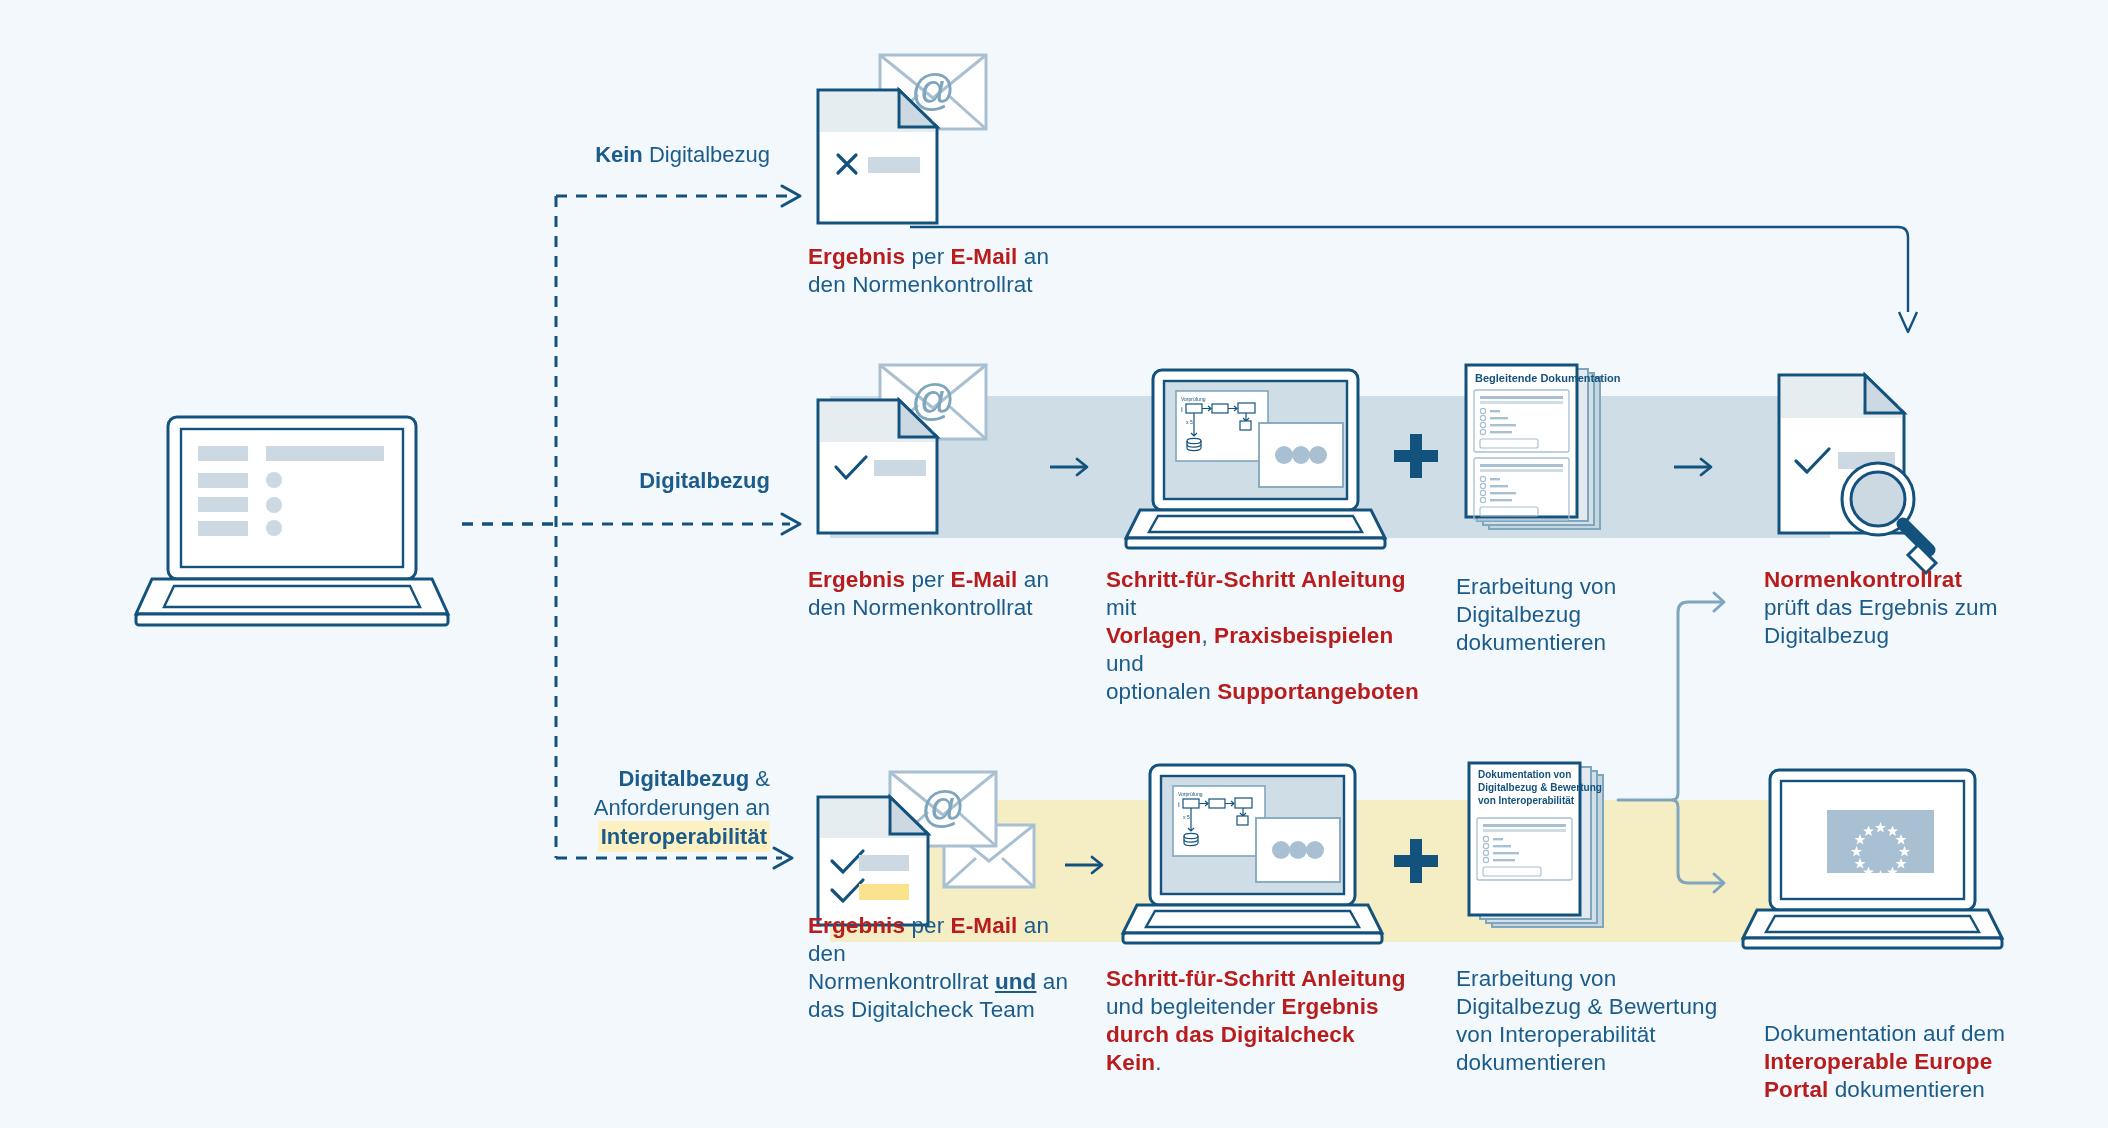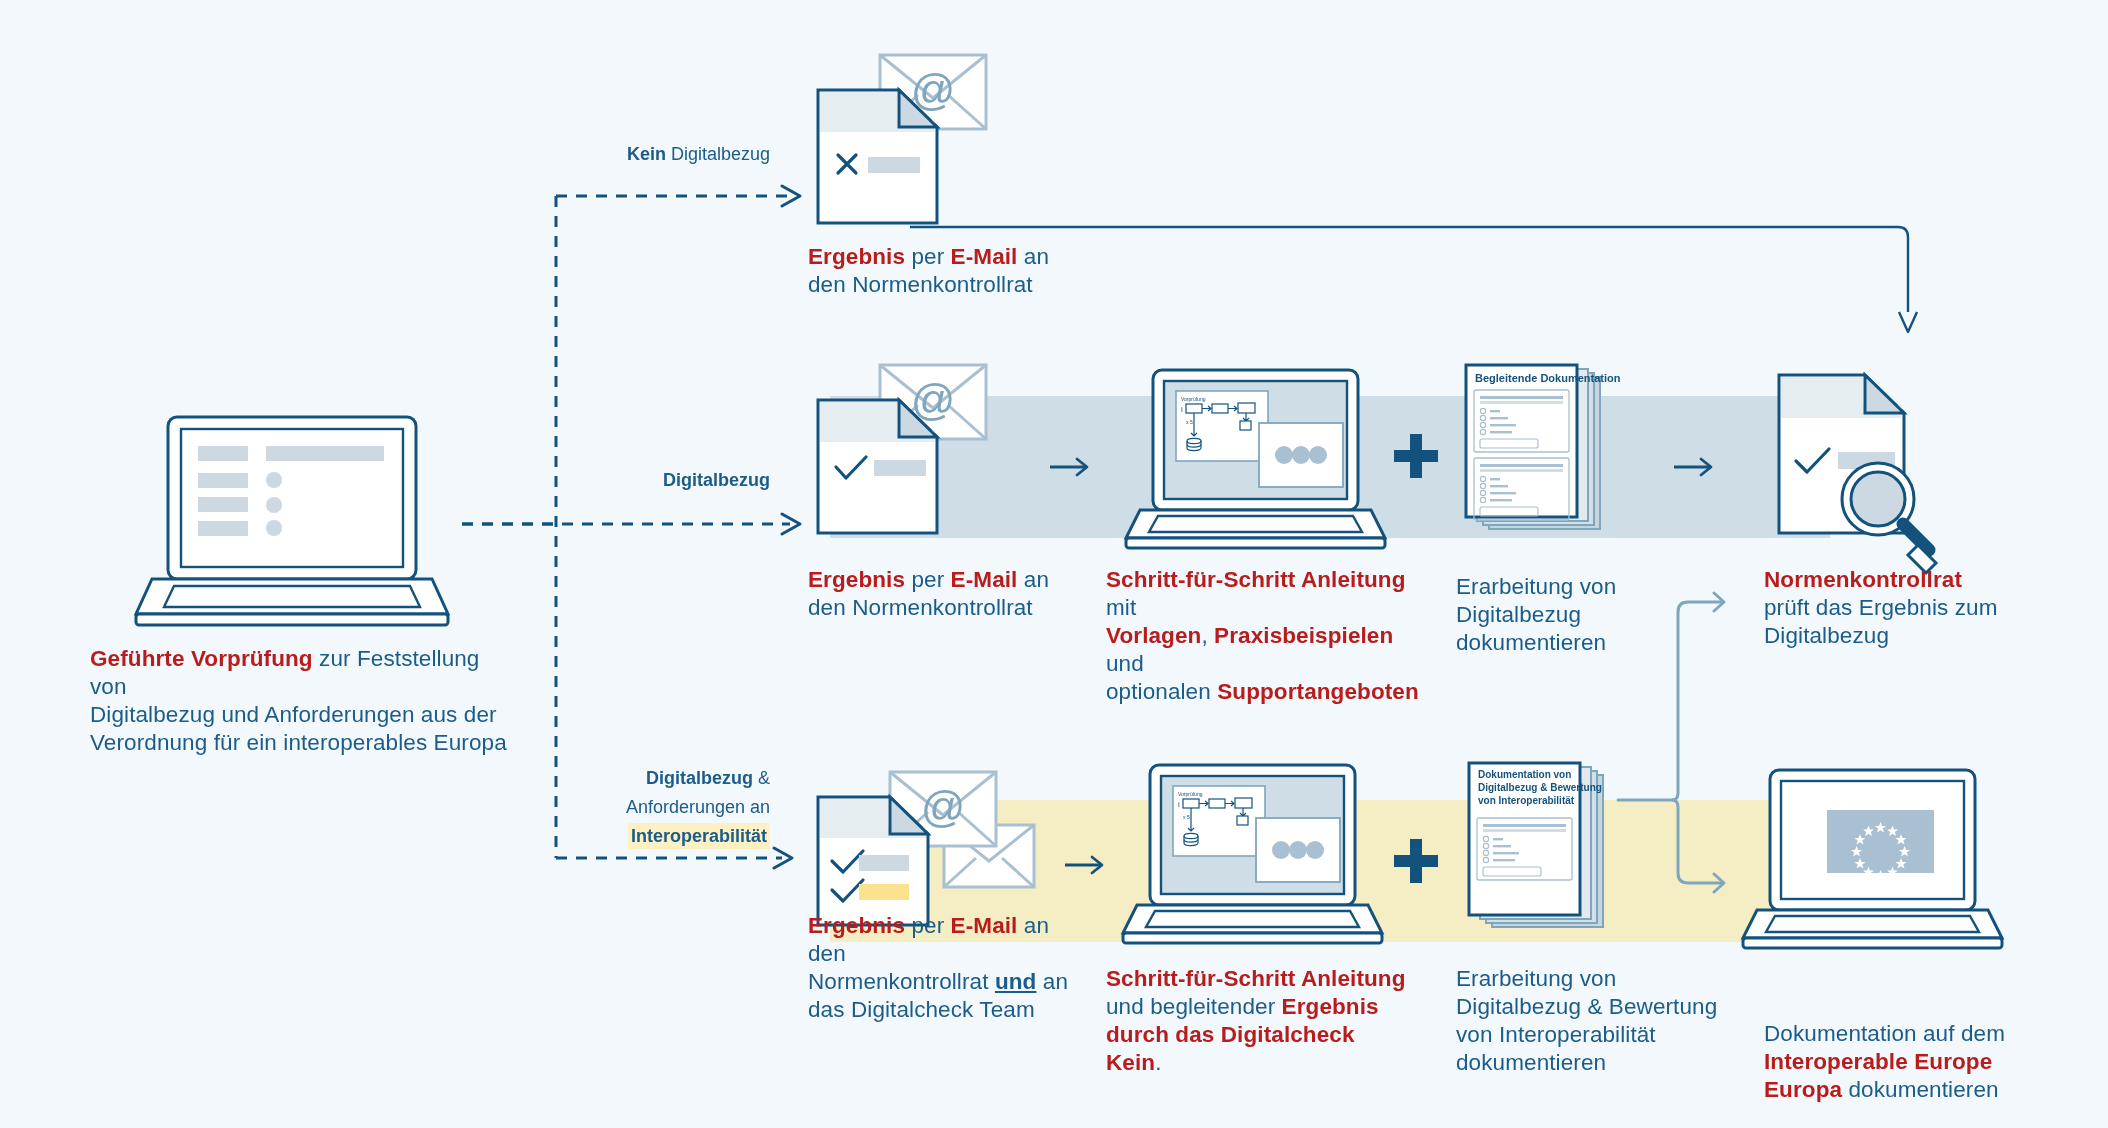--- a/index.html
+++ b/index.html
@@ -48,21 +48,21 @@
   .txt b { font-weight: 700; color: #b91c1c; }
   .txt .u { text-decoration: underline; font-weight: 700; }
   .hl {
     background: #fdf1c4;
     font-weight: 700;
     padding: 3px 3px;
   }
   .branch-label {
     position: absolute;
     color: #1b5c8a;
-    font-size: 18px;
+    font-size: 22px;
     line-height: 29px;
     text-align: right;
     z-index: 6;
   }
   .branch-label b { font-weight: 700; }
 
   
   svg.layer {
     position: absolute;
     left: 0; top: 0;
@@ -379,25 +379,20 @@
         <polygon points="1860,834 1861.5,838 1865.5,838 1862.3,840.6 1863.5,844.6 1860,842.2 1856.5,844.6 1857.7,840.6 1854.5,838 1858.5,838"></polygon>
         <polygon points="1868.5,825.5 1870,829.5 1874,829.5 1870.8,832.1 1872,836.1 1868.5,833.7 1865,836.1 1866.2,832.1 1863,829.5 1867,829.5"></polygon>
       </g>
       <path class="fillw ln" d="M 1757 910 L 1988 910 L 2002 938 L 1743 938 Z"></path>
       <path class="ln-thin" d="M 1775 916 L 1970 916 L 1979 932 L 1766 932 Z"></path>
       <rect x="1743" y="938" width="259" height="10" rx="3" class="fillw ln"></rect>
     </g>
 
   </svg>
 
-  <div class="txt" style="left:90px; top:645px; width:420px;">
-    <b>Geführte Vorprüfung</b><span> zur Feststellung von</span><br>
-    <span>Digitalbezug und Anforderungen aus der</span><br>
-    <span>Verordnung für ein interoperables Europa</span>
-  </div>
 
   <div class="branch-label" style="left:400px; top:140px; width:370px;">
     <b>Kein</b><span> Digitalbezug</span>
   </div>
 
   <div class="branch-label" style="left:400px; top:466px; width:370px;">
     <b>Digitalbezug</b>
   </div>
 
   <div class="branch-label" style="left:400px; top:764px; width:370px;">
@@ -449,16 +444,16 @@
   <div class="txt" style="left:1456px; top:965px; width:270px;">
     <span>Erarbeitung von</span><br>
     <span>Digitalbezug &amp; Bewertung</span><br>
     <span>von Interoperabilität</span><br>
     <span>dokumentieren</span>
   </div>
 
   <div class="txt" style="left:1764px; top:1020px; width:260px;">
     <span>Dokumentation auf dem</span><br>
     <b>Interoperable Europe</b><br>
-    <b>Europa</b><span> dokumentieren</span>
+    <b>Portal</b><span> dokumentieren</span>
   </div>
 
 </div>
 
 </body></html>

